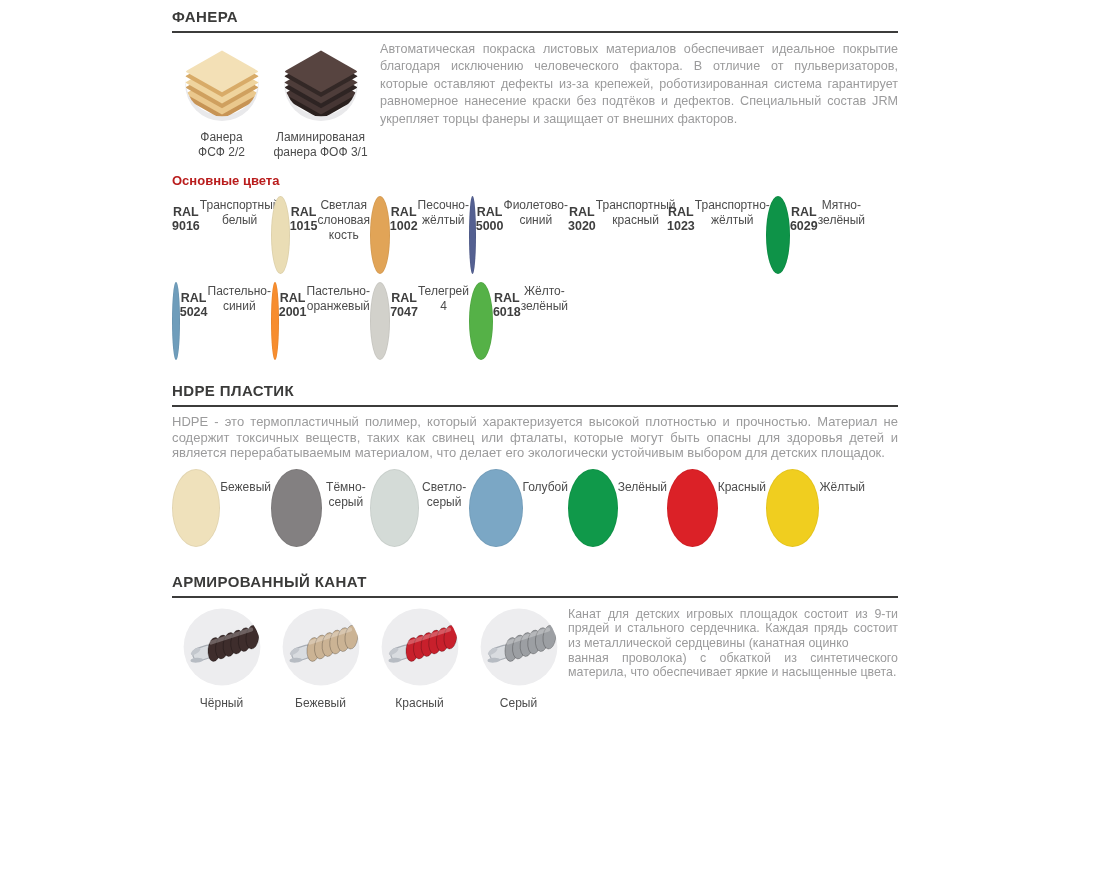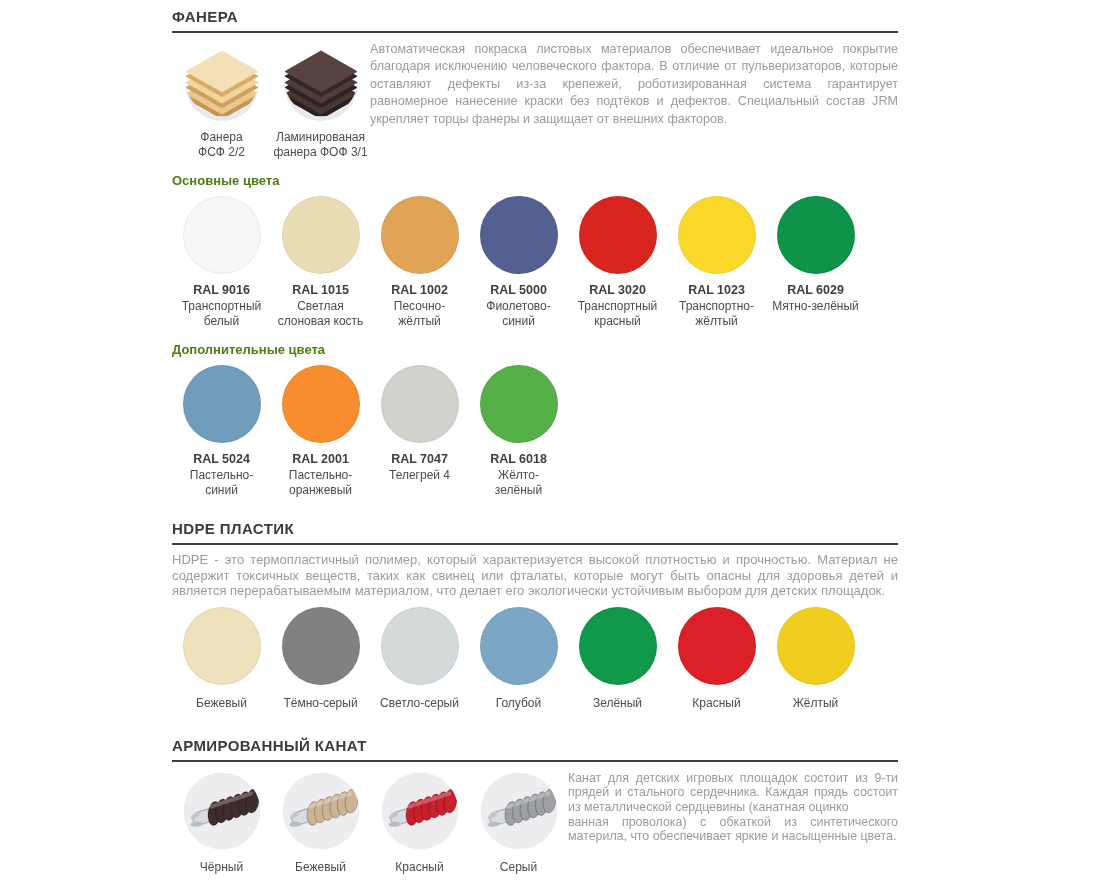--- a/index.html
+++ b/index.html
@@ -20,26 +20,26 @@
   .rope-desc { font-size:12.4px; line-height:14.6px; width:330px; }
 
   .top-row { display:flex; margin-top:8px; }
   .figures { display:flex; width:188px; flex:0 0 188px; }
   .figure { width:99px; flex:0 0 99px; display:flex; flex-direction:column; align-items:center; }
   .figure svg { width:80px; height:80px; display:block; }
   .figure-label, .swatch-name {
     margin-top:9px; font-size:12px; line-height:15px; color:#4c4c4c;
     text-align:center; white-space:pre-line;
   }
-  .top-row .desc { flex:1; margin-left:10px; }
-
-  .subtitle { font-size:13px; font-weight:700; color:#4d7c0f; margin-top:13px; }
+  .top-row .desc { flex:1; margin-left:20px; }
+
+  .subtitle { font-size:13px; font-weight:700; color:#b91c1c; margin-top:13px; }
 
   .swatch-row { display:flex; margin-top:8px; }
-  .swatch-item { width:99px; flex:0 0 99px; display:flex; flex-direction:column; align-items:center; }
+  .swatch-item { width:99px; flex:0 0 99px; display:flex; }
   .swatch {
     width:78px; height:78px; border-radius:50%;
     box-shadow: inset 0 0 0 1px rgba(0,0,0,0.05);
   }
   .swatch-code { margin-top:9px; font-size:12.5px; font-weight:700; color:#3e3e3e; text-align:center; }
   .swatch-name { margin-top:2px; }
   .hdpe .swatch-name { margin-top:11px; }
 
   .hdpe { margin-top:22px; }
   .rope-section { margin-top:26px; }
@@ -144,21 +144,20 @@
           <div class="swatch-name">Транспортно-
 жёлтый</div>
         </div>
         <div class="swatch-item">
           <div class="swatch" style="background: rgb(14, 147, 72);"></div>
           <div class="swatch-code">RAL 6029</div>
           <div class="swatch-name">Мятно-зелёный</div>
         </div>
       </div>
 
-      <div class="subtitle">Дополнительные цвета</div>
       <div class="swatch-row">
         <div class="swatch-item">
           <div class="swatch" style="background: rgb(111, 157, 187);"></div>
           <div class="swatch-code">RAL 5024</div>
           <div class="swatch-name">Пастельно-
 синий</div>
         </div>
         <div class="swatch-item">
           <div class="swatch" style="background: rgb(247, 141, 46);"></div>
           <div class="swatch-code">RAL 2001</div>

